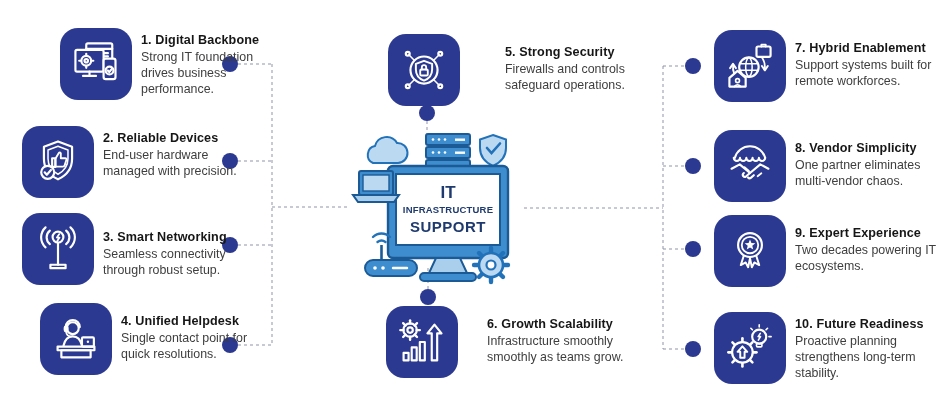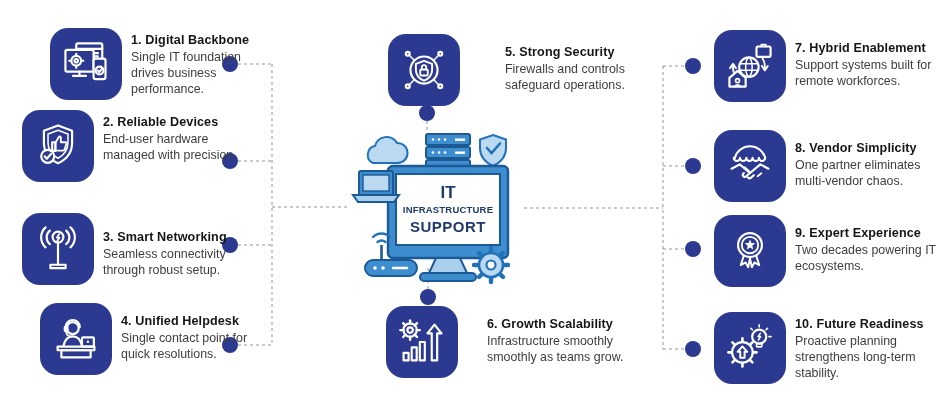--- a/index.html
+++ b/index.html
@@ -133,21 +133,21 @@
         <line x1="136" y1="122" x2="140.5" y2="126.5"></line>
           <line x1="155.5" y1="141.5" x2="160" y2="146"></line>
         <line x1="160" y1="122" x2="155.5" y2="126.5"></line>
           <line x1="140.5" y1="141.5" x2="136" y2="146"></line>
       </g>
       <circle cx="148" cy="134" r="12" fill="#bcd9f2" stroke="#2272b9" stroke-width="2.6"></circle>
       <circle cx="148" cy="134" r="4.5" fill="#ffffff" stroke="#2272b9" stroke-width="2.2"></circle>
     </g>
   </svg>
 
-  <div class="item" style="left:22px;top:28px;padding-left:28px;">
+  <div class="item" style="left:32px;top:28px;padding-left:28px;">
     <div class="tile">
       <svg viewBox="0 0 48 48" fill="none" stroke="#fff" stroke-width="2" stroke-linecap="round" stroke-linejoin="round">
         <rect x="15" y="5" width="24" height="15" rx="1.5"></rect>
         <line x1="15" y1="10" x2="39" y2="10"></line>
         <line x1="27" y1="14" x2="35" y2="14"></line>
           <line x1="27" y1="17" x2="35" y2="17"></line>
         <rect x="5" y="11" width="26" height="20" rx="1.5" fill="#2b3990"></rect>
         <circle cx="15" cy="21" r="4.5"></circle>
           <circle cx="15" cy="21" r="1.6"></circle>
         <line x1="15" y1="14.5" x2="15" y2="16"></line>
@@ -156,25 +156,25 @@
           <line x1="20" y1="21" x2="21.5" y2="21"></line>
         <line x1="18" y1="31" x2="18" y2="34"></line>
           <line x1="12" y1="35" x2="24" y2="35"></line>
         <rect x="31" y="19" width="11" height="19" rx="2" fill="#2b3990"></rect>
         <circle cx="36.5" cy="30" r="3.6"></circle>
         <path d="M34.9 30 l1.3 1.5 l2.4-3"></path>
       </svg>
     </div>
     <div class="txt w-left pt-sm">
       <p class="title">1. Digital Backbone</p>
-      <p class="desc">Single IT foundation drives business performance.</p>
-    </div>
-  </div>
-
-  <div class="item" style="left:22px;top:110px;">
+      <p class="desc">Strong IT foundation drives business performance.</p>
+    </div>
+  </div>
+
+  <div class="item" style="left:22px;top:126px;">
     <div class="tile">
       <svg viewBox="0 0 48 48" fill="none" stroke="#fff" stroke-width="2" stroke-linecap="round" stroke-linejoin="round">
         <path d="M24 5 L37 10 V21 C37 30.5 31.5 36.5 24 40 C16.5 36.5 11 30.5 11 21 V10 Z"></path>
         <path d="M24 9.5 L33.2 13 V21 C33.2 27.8 29.3 32.4 24 35.3 C18.7 32.4 14.8 27.8 14.8 21 V13 Z" stroke-width="1.4"></path>
         <rect x="18.6" y="20.5" width="3" height="8"></rect>
         <path d="M21.6 21 l3-5 q1-1.6 2 0 v4.5 h4 q1.6 0 1.1 1.6 l-1.6 5 q-.3 1.1-1.6 1.1 h-6.9 z" stroke-width="1.7"></path>
         <circle cx="14.5" cy="33.5" r="6" fill="#2b3990"></circle>
         <path d="M11.7 33.5 l2 2.3 l3.8-4.4"></path>
       </svg>
     </div>

